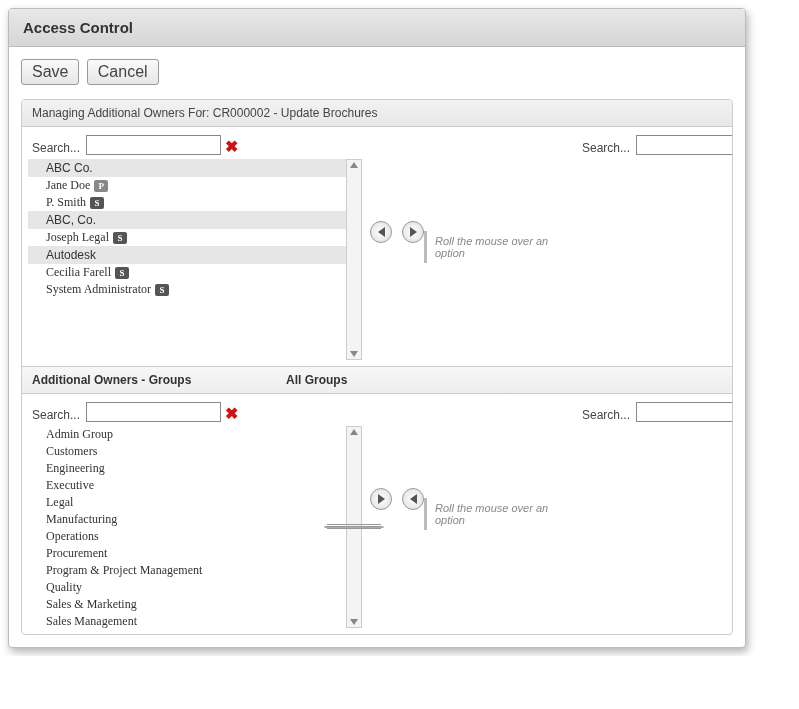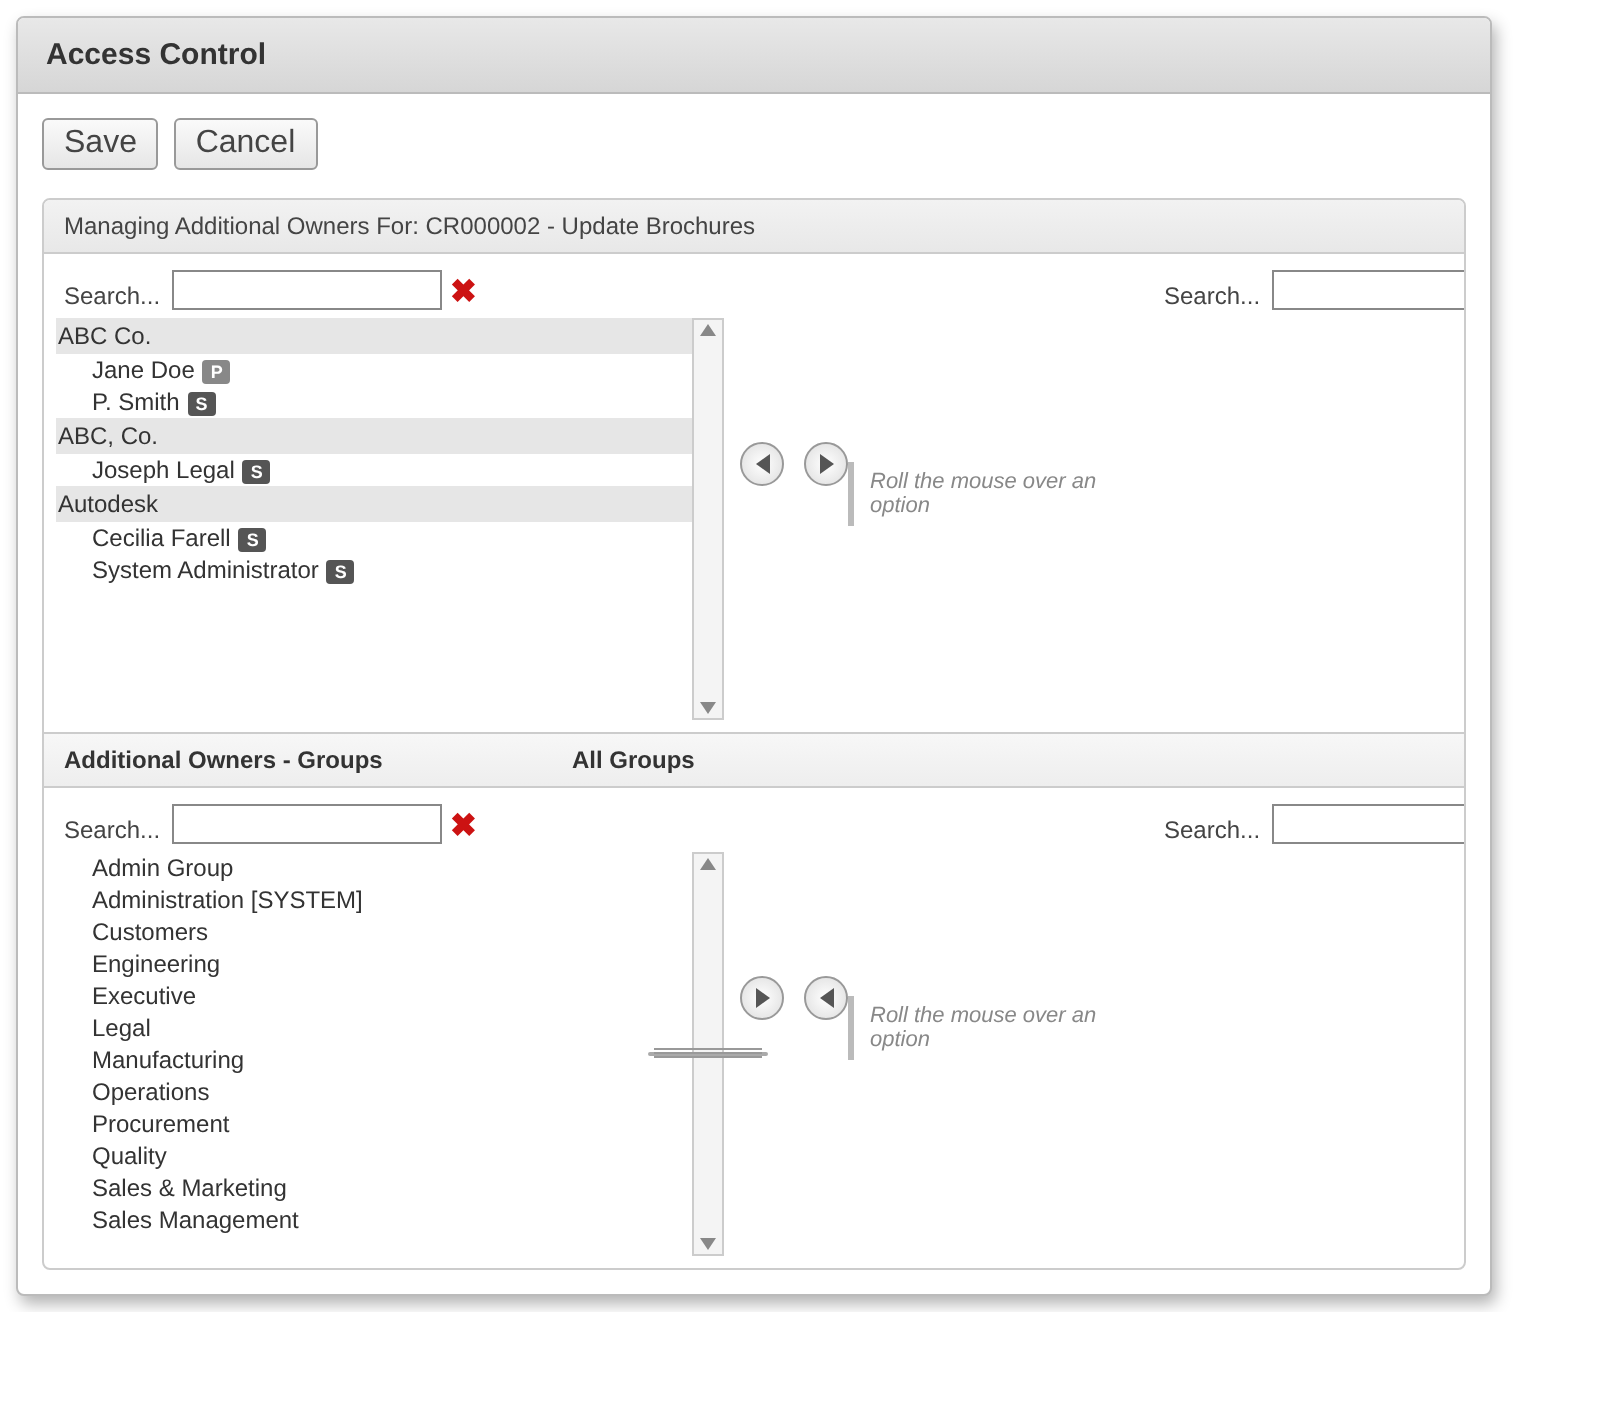--- a/index.html
+++ b/index.html
@@ -141,29 +141,30 @@
   content: "";
   position: absolute;
   top: 50%; left: 2px; right: 2px;
   height: 6px;
   transform: translateY(-50%);
   background: repeating-linear-gradient(#999,#999 1px,transparent 1px,transparent 2px);
 }
 
 .group-header {
   background: #e6e6e6;
-  padding: 2px 1px;
+  padding: 2px 18px;
   color: #333;
 }
 .list-item {
   padding: 1px 6px 1px 18px;
   color: #333;
   cursor: pointer;
   display: flex;
-  align-items: flex-end;
+  align-items: center;
+  font-family: Liberation Serif, serif;
 }
 .list-item.flat { padding-left: 18px; }
 .tag {
   display: inline-flex;
   width: 14px; height: 12px;
   background: #555;
   color: #fff;
   font-size: 9px;
   font-weight: bold;
   border-radius: 2px;
@@ -303,28 +304,28 @@
 
         <div class="col-left">
           <div class="search-row">
             <span class="search-label">Search...</span>
             <input class="search-input" type="text" style="">
             <span class="clear-x">✖</span>
           </div>
           <div class="list-container">
             <div class="list-box" id="groups-list">
                 <div class="list-item flat">Admin Group</div>
-                <div class="list-item flat">Administration [SYSTEM]</div>
                 <div class="list-item flat">Customers</div>
                 <div class="list-item flat">Engineering</div>
                 <div class="list-item flat">Executive</div>
                 <div class="list-item flat">Legal</div>
                 <div class="list-item flat">Manufacturing</div>
                 <div class="list-item flat">Operations</div>
                 <div class="list-item flat">Procurement</div>
+                <div class="list-item flat">Program &amp; Project Management</div>
                 <div class="list-item flat">Quality</div>
                 <div class="list-item flat">Sales &amp; Marketing</div>
                 <div class="list-item flat">Sales Management</div>
               </div>
             <div class="scrollbar">
               <div class="scroll-arrow up"></div>
               <div class="scroll-track">
                   <div class="scroll-thumb"></div>
                 </div>
               <div class="scroll-arrow down"></div>

